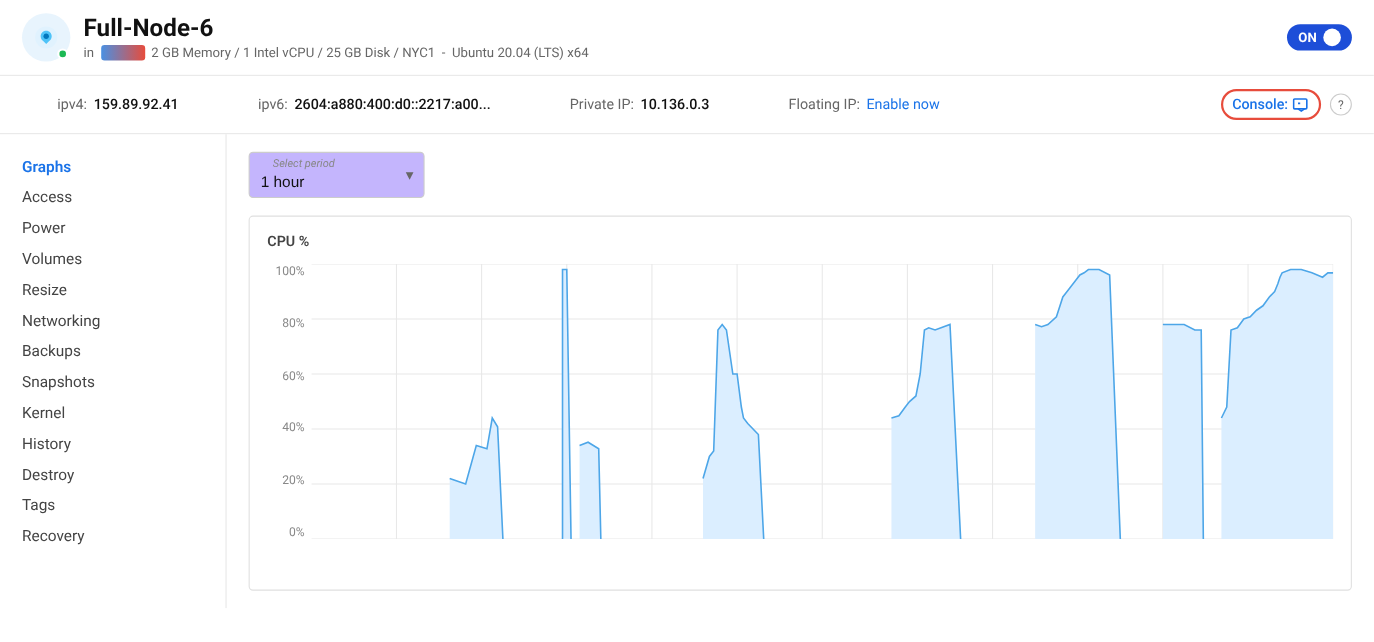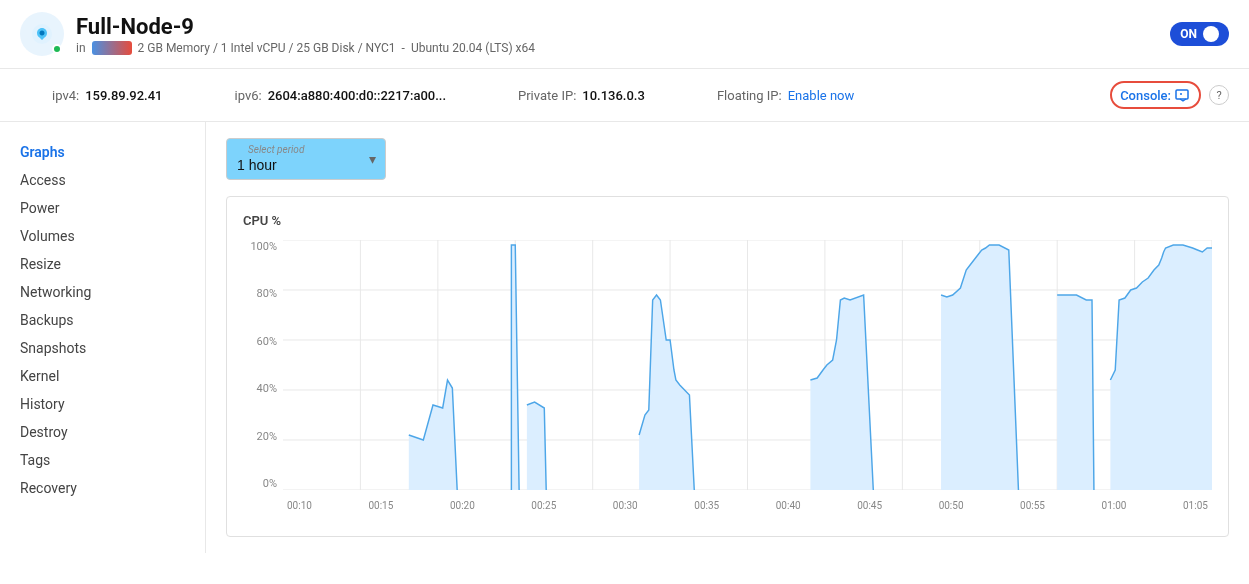--- a/index.html
+++ b/index.html
@@ -27,21 +27,21 @@
     .main-layout { display: flex; min-height: calc(584px - 160px); }
 
     .sidebar { width: 206px; padding: 16px 20px; border-right: 1px solid #e8e8e8; flex-shrink: 0; }
     .sidebar-item { padding: 6px 0; font-size: 14px; cursor: pointer; color: #444; }
     .sidebar-item.active { color: #1a73e8; font-weight: 600; }
 
     .content { flex: 1; padding: 16px 20px; }
 
     .select-wrapper { position: relative; display: inline-block; margin-bottom: 16px; }
     .select-label { font-size: 10px; color: #888; position: absolute; top: 6px; left: 22px; pointer-events: none; font-style: italic; }
-    .period-select { appearance: none; border: 1px solid #ccc; border-radius: 4px; padding: 18px 36px 6px 10px; font-size: 14px; color: #111; background: #7dd3fc; cursor: pointer; width: 160px; }
+    .period-select { appearance: none; border: 1px solid #ccc; border-radius: 4px; padding: 18px 36px 6px 10px; font-size: 14px; color: #111; background: #c4b5fd; cursor: pointer; width: 160px; }
     .select-chevron { position: absolute; right: 10px; top: 50%; transform: translateY(-50%); pointer-events: none; color: #666; font-size: 14px; }
 
     .chart-container { border: 1px solid #e0e0e0; border-radius: 4px; padding: 16px; }
     .chart-title { font-size: 13px; font-weight: 600; color: #444; margin-bottom: 12px; }
 
     .chart-area { position: relative; height: 280px; }
     .y-axis { position: absolute; left: 0; top: 0; bottom: 30px; width: 40px; display: flex; flex-direction: column; justify-content: space-between; align-items: flex-end; padding-right: 6px; }
     .y-label { font-size: 11px; color: #888; }
     .chart-plot { position: absolute; left: 40px; right: 0; top: 0; bottom: 30px; overflow: hidden; }
     .x-axis { position: absolute; bottom: 0; left: 40px; right: 0; height: 30px; display: flex; justify-content: space-between; align-items: center; padding: 0 4px; }
@@ -56,21 +56,21 @@
   <div class="top-left">
     <div class="node-icon">
       <svg viewBox="0 0 24 24" fill="none" xmlns="http://www.w3.org/2000/svg">
         <circle cx="12" cy="12" r="10" fill="#e0f2fe"></circle>
         <path d="M12 6C9 6 7 8.5 7 11c0 2 1 3.5 2.5 4.5L12 18l2.5-2.5C16 14.5 17 13 17 11c0-2.5-2-5-5-5z" fill="#29b6f6" opacity="0.8"></path>
         <path d="M12 8.5c-1.5 0-2.5 1.2-2.5 2.5s1 2.5 2.5 2.5 2.5-1.2 2.5-2.5-1-2.5-2.5-2.5z" fill="#0277bd"></path>
       </svg>
       <div class="status-dot"></div>
     </div>
     <div>
-      <div class="node-title">Full-Node-9</div>
+      <div class="node-title">Full-Node-6</div>
       <div class="node-subtitle">
         <span>in</span>
         <span class="node-team-badge"></span>
         <span>2 GB Memory / 1 Intel vCPU / 25 GB Disk / NYC1</span>
         <span>-</span>
         <span>Ubuntu 20.04 (LTS) x64</span>
       </div>
     </div>
   </div>
   <div class="toggle-on">
@@ -211,30 +211,16 @@
             <polyline points="800,55 810,55 820,55 830,60 836,60 838,250" fill="none" stroke="#4da6e8" stroke-width="1.5"></polyline>
 
             <polygon points="
               855,250 855,140 860,130 864,60 870,58 876,50 882,48 888,42 894,38 900,30 905,25 908,18 910,12 912,8 920,5 930,5 940,8 945,10 950,12 955,8 960,8
               960,250
             " fill="#dbeeff" stroke="none"></polygon>
             <polyline points="855,140 860,130 864,60 870,58 876,50 882,48 888,42 894,38 900,30 905,25 908,18 910,12 912,8 920,5 930,5 940,8 945,10 950,12 955,8 960,8" fill="none" stroke="#4da6e8" stroke-width="1.5"></polyline>
           </svg>
         </div>
 
-        <div class="x-axis">
-          <span class="x-label">00:10</span>
-          <span class="x-label">00:15</span>
-          <span class="x-label">00:20</span>
-          <span class="x-label">00:25</span>
-          <span class="x-label">00:30</span>
-          <span class="x-label">00:35</span>
-          <span class="x-label">00:40</span>
-          <span class="x-label">00:45</span>
-          <span class="x-label">00:50</span>
-          <span class="x-label">00:55</span>
-          <span class="x-label">01:00</span>
-          <span class="x-label">01:05</span>
-        </div>
       </div>
     </div>
   </div>
 </div>
 
 </body></html>

